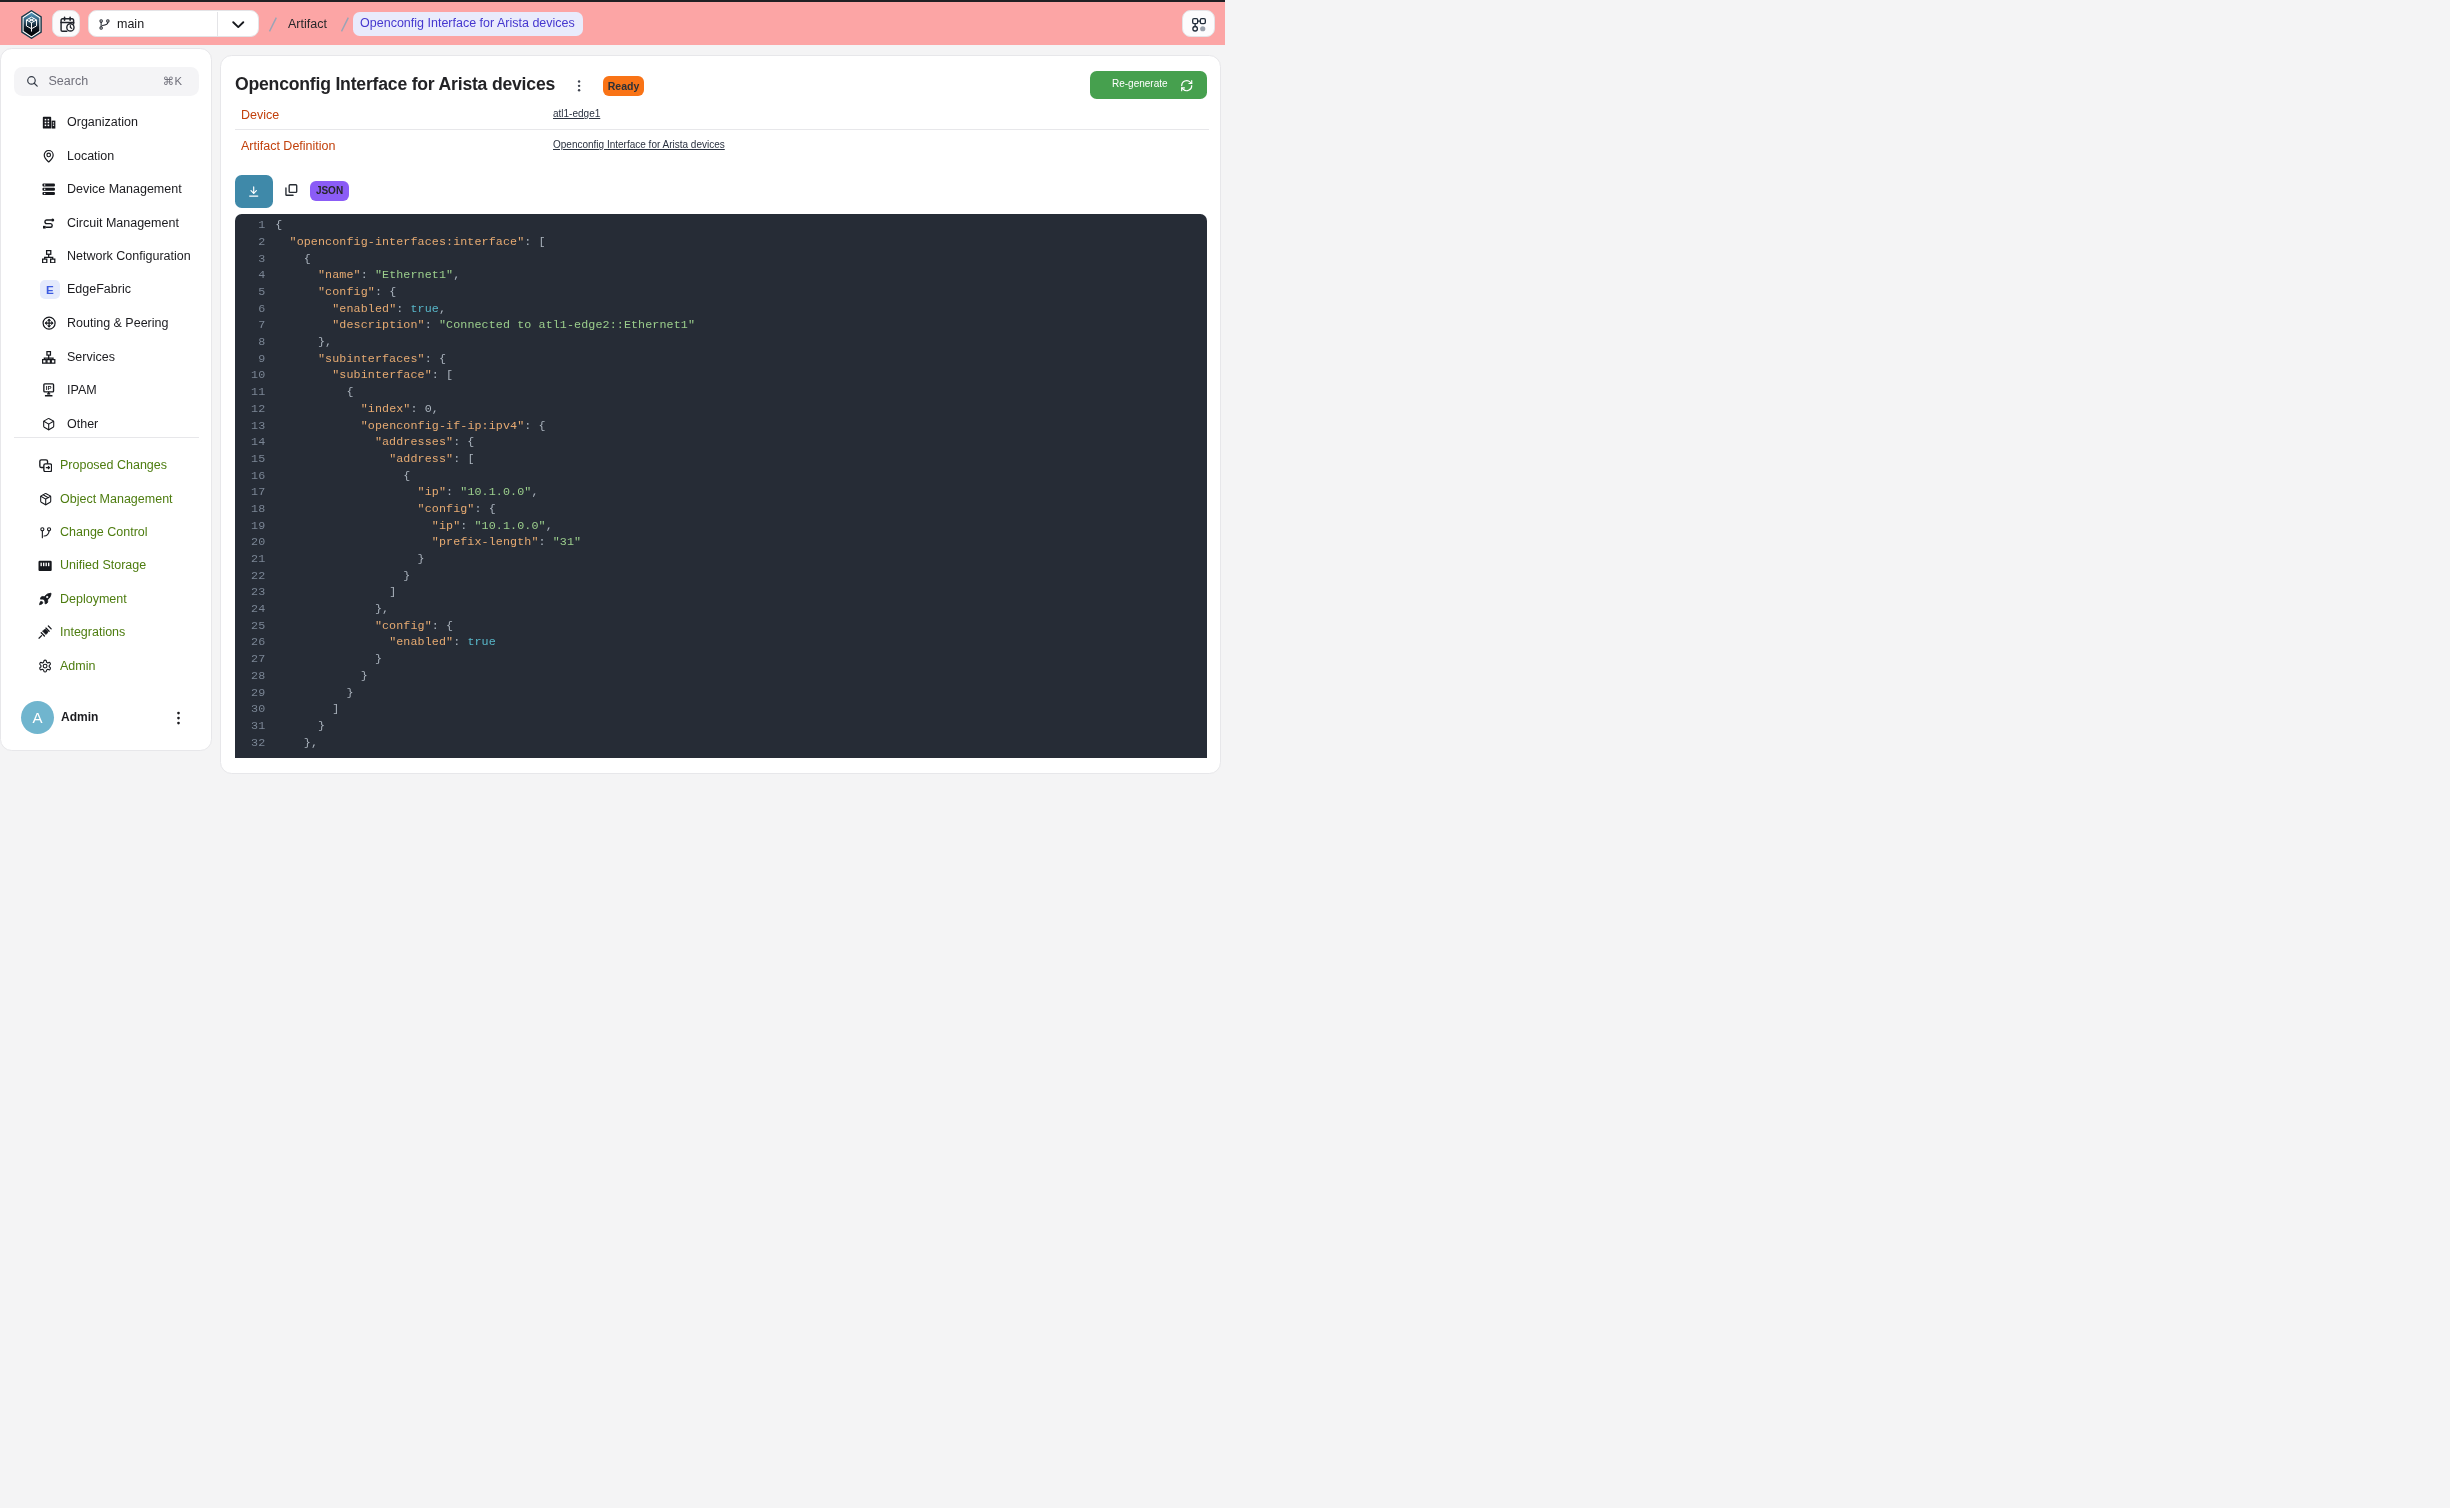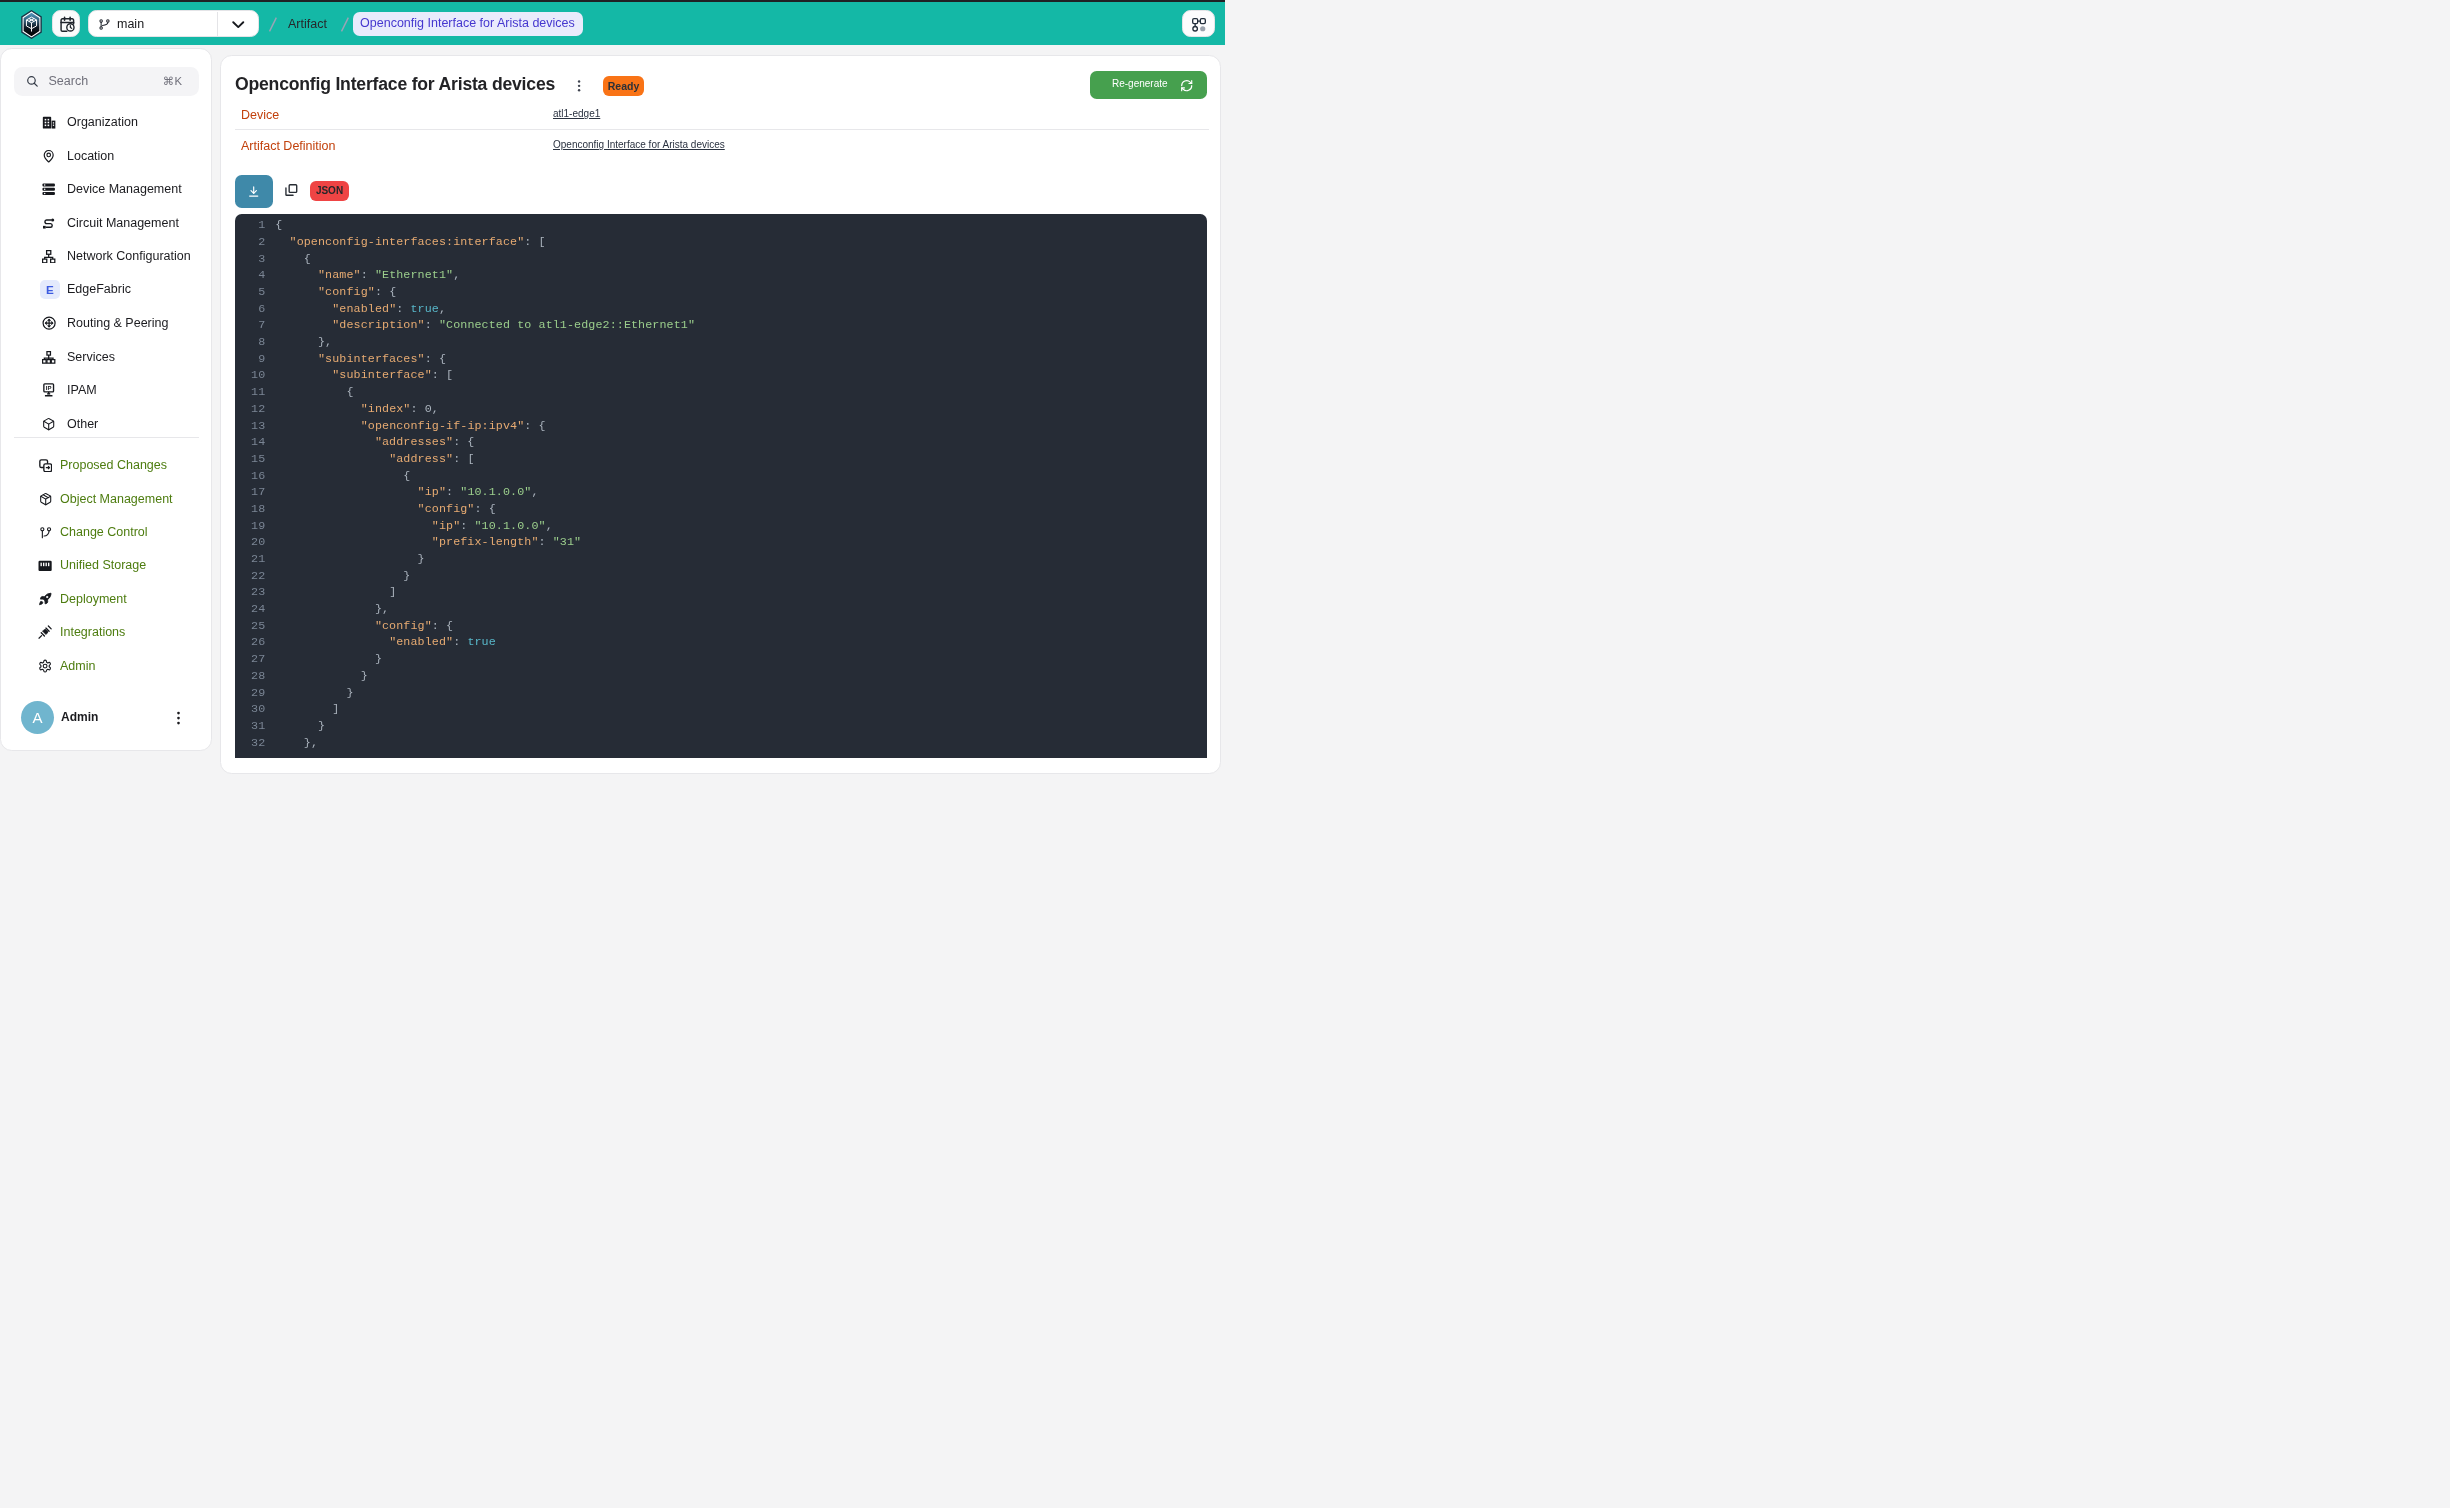--- a/index.html
+++ b/index.html
@@ -1,20 +1,20 @@
 <!DOCTYPE html>
 <html style="font-size:13.4px"><head>
 <meta charset="utf-8">
 <style>
 * { margin:0; padding:0; box-sizing:border-box; }
 html,body { width:1225px; height:754px; overflow:hidden; background:#f4f4f5;
   font-family:"Liberation Sans", sans-serif; }
 .abs { position:absolute; }
 #topstrip { position:absolute; left:0; top:0; width:1225px; height:2.1px; background:#202024; }
-#topbar { position:absolute; left:0; top:2.1px; width:1225px; height:43px; background:#14b8a6; }
+#topbar { position:absolute; left:0; top:2.1px; width:1225px; height:43px; background:#fca5a5; }
 .btnbox { position:absolute; border:0.8px solid #e4e4e7; border-radius:8.4px; background:#fff; }
 #calbtn { left:52px; top:8.4px; width:28.4px; height:27px; background:#fbfbfc; }
 #branchsel { left:88px; top:8.4px; width:171px; height:27px; }
 #brdiv { position:absolute; left:128px; top:0; width:0.8px; height:25px; background:#e4e4e7; }
 #maintxt { position:absolute; left:28px; top:5.4px; font-size:12.5px; color:#18181b; }
 #rightbtn { left:1182px; top:8.4px; width:33px; height:27px; background:#fcfcfd; }
 .crumbtxt { position:absolute; top:15px; font-size:12.5px; color:#27272a; }
 #crumbpill { position:absolute; left:353px; top:10px; width:230px; height:24px;
   background:#e9ebfc; border-radius:6.7px; }
 #crumbpill span { position:absolute; left:7.1px; top:4.3px; font-size:12.5px; color:#4537cf; }
@@ -46,21 +46,21 @@
 #readypill span { font-size:10.5px; font-weight:bold; color:#2d3138; line-height:20px; }
 #regen { position:absolute; left:869px; top:15px; width:117px; height:28.4px;
   background:#46a04e; border-radius:6.7px; }
 #regen span { position:absolute; left:22px; top:6.7px; font-size:10px; color:#fff; }
 .rowlabel { position:absolute; left:20px; font-size:12.5px; color:#c2410c; }
 .rowval { position:absolute; left:332px; font-size:10px; color:#2a3240; text-decoration:underline; }
 #rowdiv { position:absolute; left:14px; top:73px; width:974px; height:0.8px; background:#e7e7ea; }
 #dlbtn { position:absolute; left:14.3px; top:119px; width:38px; height:33px;
   background:#3f89a9; border-radius:6.7px; }
 #jsonpill { position:absolute; left:89px; top:125px; width:39px; height:19.7px;
-  background:#ef4444; border-radius:5.9px; text-align:center; }
+  background:#8b5cf6; border-radius:5.9px; text-align:center; }
 #jsonpill span { font-size:10px; font-weight:bold; color:#27272a; line-height:19.7px; }
 #codeblock { position:absolute; left:14.3px; top:158px; width:972px; height:544px;
   background:#262c36; border-radius:6.7px 6.7px 0 0; overflow:hidden;
   font-family:"Liberation Mono", monospace; font-size:11.7px; letter-spacing:0.1px; }
 #codeblock .cl { height:16.7px; line-height:16.7px; white-space:pre; padding-top:0; }
 #codeblock .cl:first-child { margin-top:3.3px; }
 .ln { display:inline-block; width:30px; text-align:right; color:#7a8594; font-weight:normal; font-style:normal; }
 .ct { padding-left:10px; }
 .ct i { font-style:normal; }
 i.p { color:#aab3bd; } i.k { color:#e7ab72; } i.s { color:#9bce8c; } i.b { color:#58b7c9; }

